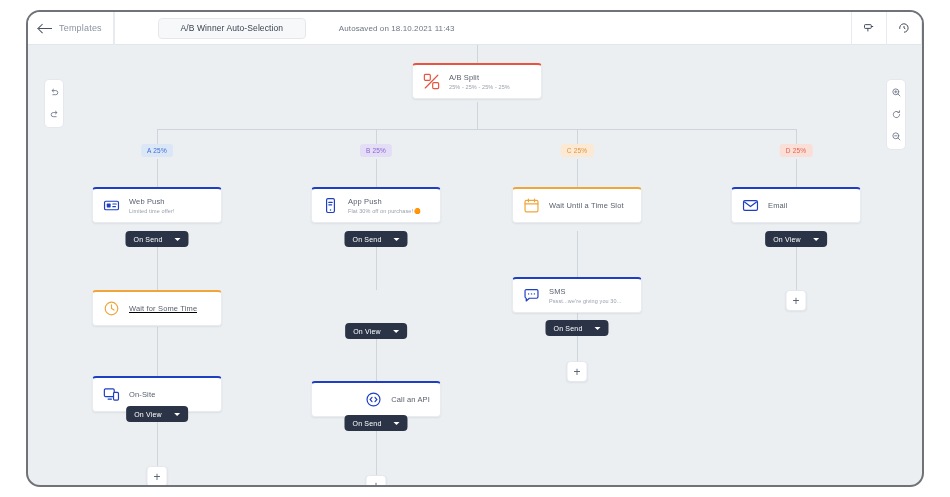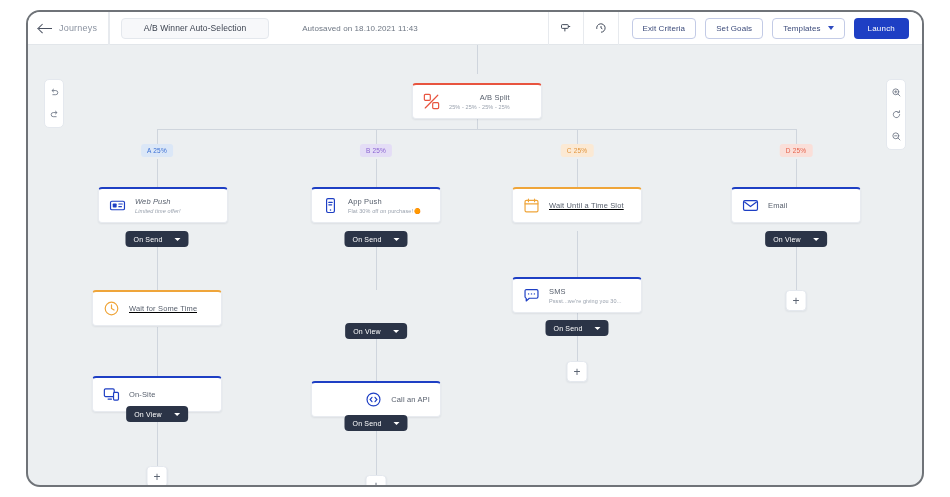--- a/index.html
+++ b/index.html
@@ -53,21 +53,21 @@
   #status-chip {
     background: #dfe3e8; color: #7b8493;
     font-size: 7.5px; padding: 4px 9px; border-radius: 3px;
     letter-spacing: .2px;
   }
 
   #journey-name-field {
     width: 148px; height: 21px;
     background: #f7f8fa; border: 1px solid #e4e8ed; border-radius: 4px;
     display: flex; align-items: center; justify-content: center;
-    font-size: 8.5px; color: #3c4350; letter-spacing: .1px;
+    font-size: 8.5px; color: #3c4350; letter-spacing: .1px; margin-left: 32px;
   }
 
   #autosave-text { font-size: 8px; color: #6d7683; letter-spacing: .1px; }
 
   .hdr-icon-btn {
     width: 34px; height: 33px; display: flex;
     align-items: center; justify-content: center; cursor: pointer;
   }
 
   .hdr-btn {
@@ -159,21 +159,21 @@
 </style>
 </head>
 <body>
 
 <div id="window-frame">
 
   <div id="app-header">
 
     <div class="hdr-cell" id="back-journeys">
       <span class="arrow-left"></span>
-      <span class="lbl">Journeys</span>
+      <span class="lbl">Templates</span>
     </div>
 
     <div class="hdr-divider"></div>
 
 
     <div class="hdr-divider"></div>
 
     <div class="hdr-cell">
       <div id="journey-name-field" placeholder="Journey name">A/B Winner Auto-Selection</div>
     </div>
@@ -193,29 +193,20 @@
     </div>
     <div class="hdr-divider"></div>
     <div class="hdr-icon-btn">
       <svg width="12" height="12" viewBox="0 0 16 16" fill="none" stroke="#3f4756" stroke-width="1.3">
         <path d="M2.4 9.2A5.6 5.6 0 1 1 8 13.6"></path>
         <path d="M8 5.4V8l1.8 1.1"></path>
       </svg>
     </div>
     <div class="hdr-divider"></div>
 
-    <div class="hdr-cell" style="gap:9px; padding-right:13px; padding-left:13px;">
-      <div class="hdr-btn">Exit Criteria</div>
-      <div class="hdr-btn">Set Goals</div>
-      <div class="hdr-btn" id="templates-btn">
-        <span>Templates</span>
-        <span class="caret-down"></span>
-      </div>
-      <div id="launch-btn">Launch</div>
-    </div>
   </div>
 
   <div id="canvas">
 
     <div class="float-tools" id="tool-history">
       <div class="tool-btn">
         <svg width="11" height="11" viewBox="0 0 16 16" fill="none" stroke="#737b89" stroke-width="1.3" stroke-linecap="round">
           <path d="M4.6 5.2H9.8a3 3 0 0 1 0 6H5.6"></path>
             <path d="M6.6 3.2 4.4 5.2l2.2 2"></path>
         </svg>
@@ -268,40 +259,40 @@
     <div class="vline" style="left:348px; top:278px; height:58px;"></div>
     <div class="vline" style="left:348px; top:370px; height:60px;"></div>
 
     <div class="vline" style="left:549px; top:114px; height:28px;"></div>
     <div class="vline" style="left:549px; top:186px; height:46px;"></div>
     <div class="vline" style="left:549px; top:268px; height:48px;"></div>
 
     <div class="vline" style="left:768px; top:114px; height:28px;"></div>
     <div class="vline" style="left:768px; top:186px; height:59px;"></div>
 
-    <div class="node" style="left:449px; top:38px; border-top-color:#e8543f;text-align:right;">
+    <div class="node" style="left:449px; top:18px; border-top-color:#e8543f;">
       <span class="node-icon">
         <svg width="17" height="17" viewBox="0 0 20 20" fill="none" stroke="#e8543f" stroke-width="1.4" stroke-linecap="round">
           <rect x="1.6" y="1.6" width="7" height="7" rx="1.2"></rect>
           <rect x="11.4" y="11.4" width="7" height="7" rx="1.2"></rect>
           <path d="M2.6 17.6 17.4 2.6"></path>
         </svg>
       </span>
       <span class="node-text">
         <span class="node-title">A/B Split</span>
         <span class="node-sub">25% - 25% - 25% - 25%</span>
       </span>
     </div>
 
     <div class="branch-pill" style="left:129px; top:99px; background:#dbe7f7; color:#3b6fd4;">A 25%</div>
     <div class="branch-pill" style="left:348px; top:99px; background:#e4ddf6; color:#8a63d2;">B 25%</div>
     <div class="branch-pill" style="left:549px; top:99px; background:#fbe9d4; color:#e2943b;">C 25%</div>
     <div class="branch-pill" style="left:768px; top:99px; background:#fadfd9; color:#e5604a;">D 25%</div>
 
-    <div class="node" style="left:135px; top:142px; border-top-color:#1e3fc4;font-style:italic;">
+    <div class="node" style="left:129px; top:142px; border-top-color:#1e3fc4;">
       <span class="node-icon">
         <svg width="17" height="17" viewBox="0 0 20 20" fill="none" stroke="#1e3fc4" stroke-width="1.4">
           <rect x="1.8" y="5" width="16.4" height="10" rx="1.6"></rect>
           <rect x="4.4" y="7.6" width="4.6" height="4.8" rx="0.8" fill="#1e3fc4" stroke="none"></rect>
           <path d="M11.6 8.2h4M11.6 11.4h3" stroke-linecap="round"></path>
         </svg>
       </span>
       <span class="node-text">
         <span class="node-title">Web Push</span>
         <span class="node-sub">Limited time offer!</span>
@@ -375,21 +366,21 @@
       <span class="node-text">
         <span class="node-title">Call an API</span>
       </span>
     </div>
     <div class="trigger-chip" style="left:348px; top:370px;">
       <span>On Send</span>
       <span class="chip-caret"></span>
     </div>
     <div class="add-btn" style="left:348px; top:430px;">+</div>
 
-    <div class="node" style="left:549px; top:142px; border-top-color:#efa53a;text-decoration:underline;">
+    <div class="node" style="left:549px; top:142px; border-top-color:#efa53a;">
       <span class="node-icon">
         <svg width="17" height="17" viewBox="0 0 20 20" fill="none" stroke="#efa53a" stroke-width="1.4" stroke-linecap="round">
           <rect x="2.4" y="4" width="15.2" height="13.6" rx="1.6"></rect>
           <path d="M2.4 8h15.2M6.4 2.4v3.2M13.6 2.4v3.2"></path>
         </svg>
       </span>
       <span class="node-text">
         <span class="node-title">Wait Until a Time Slot</span>
       </span>
     </div>

